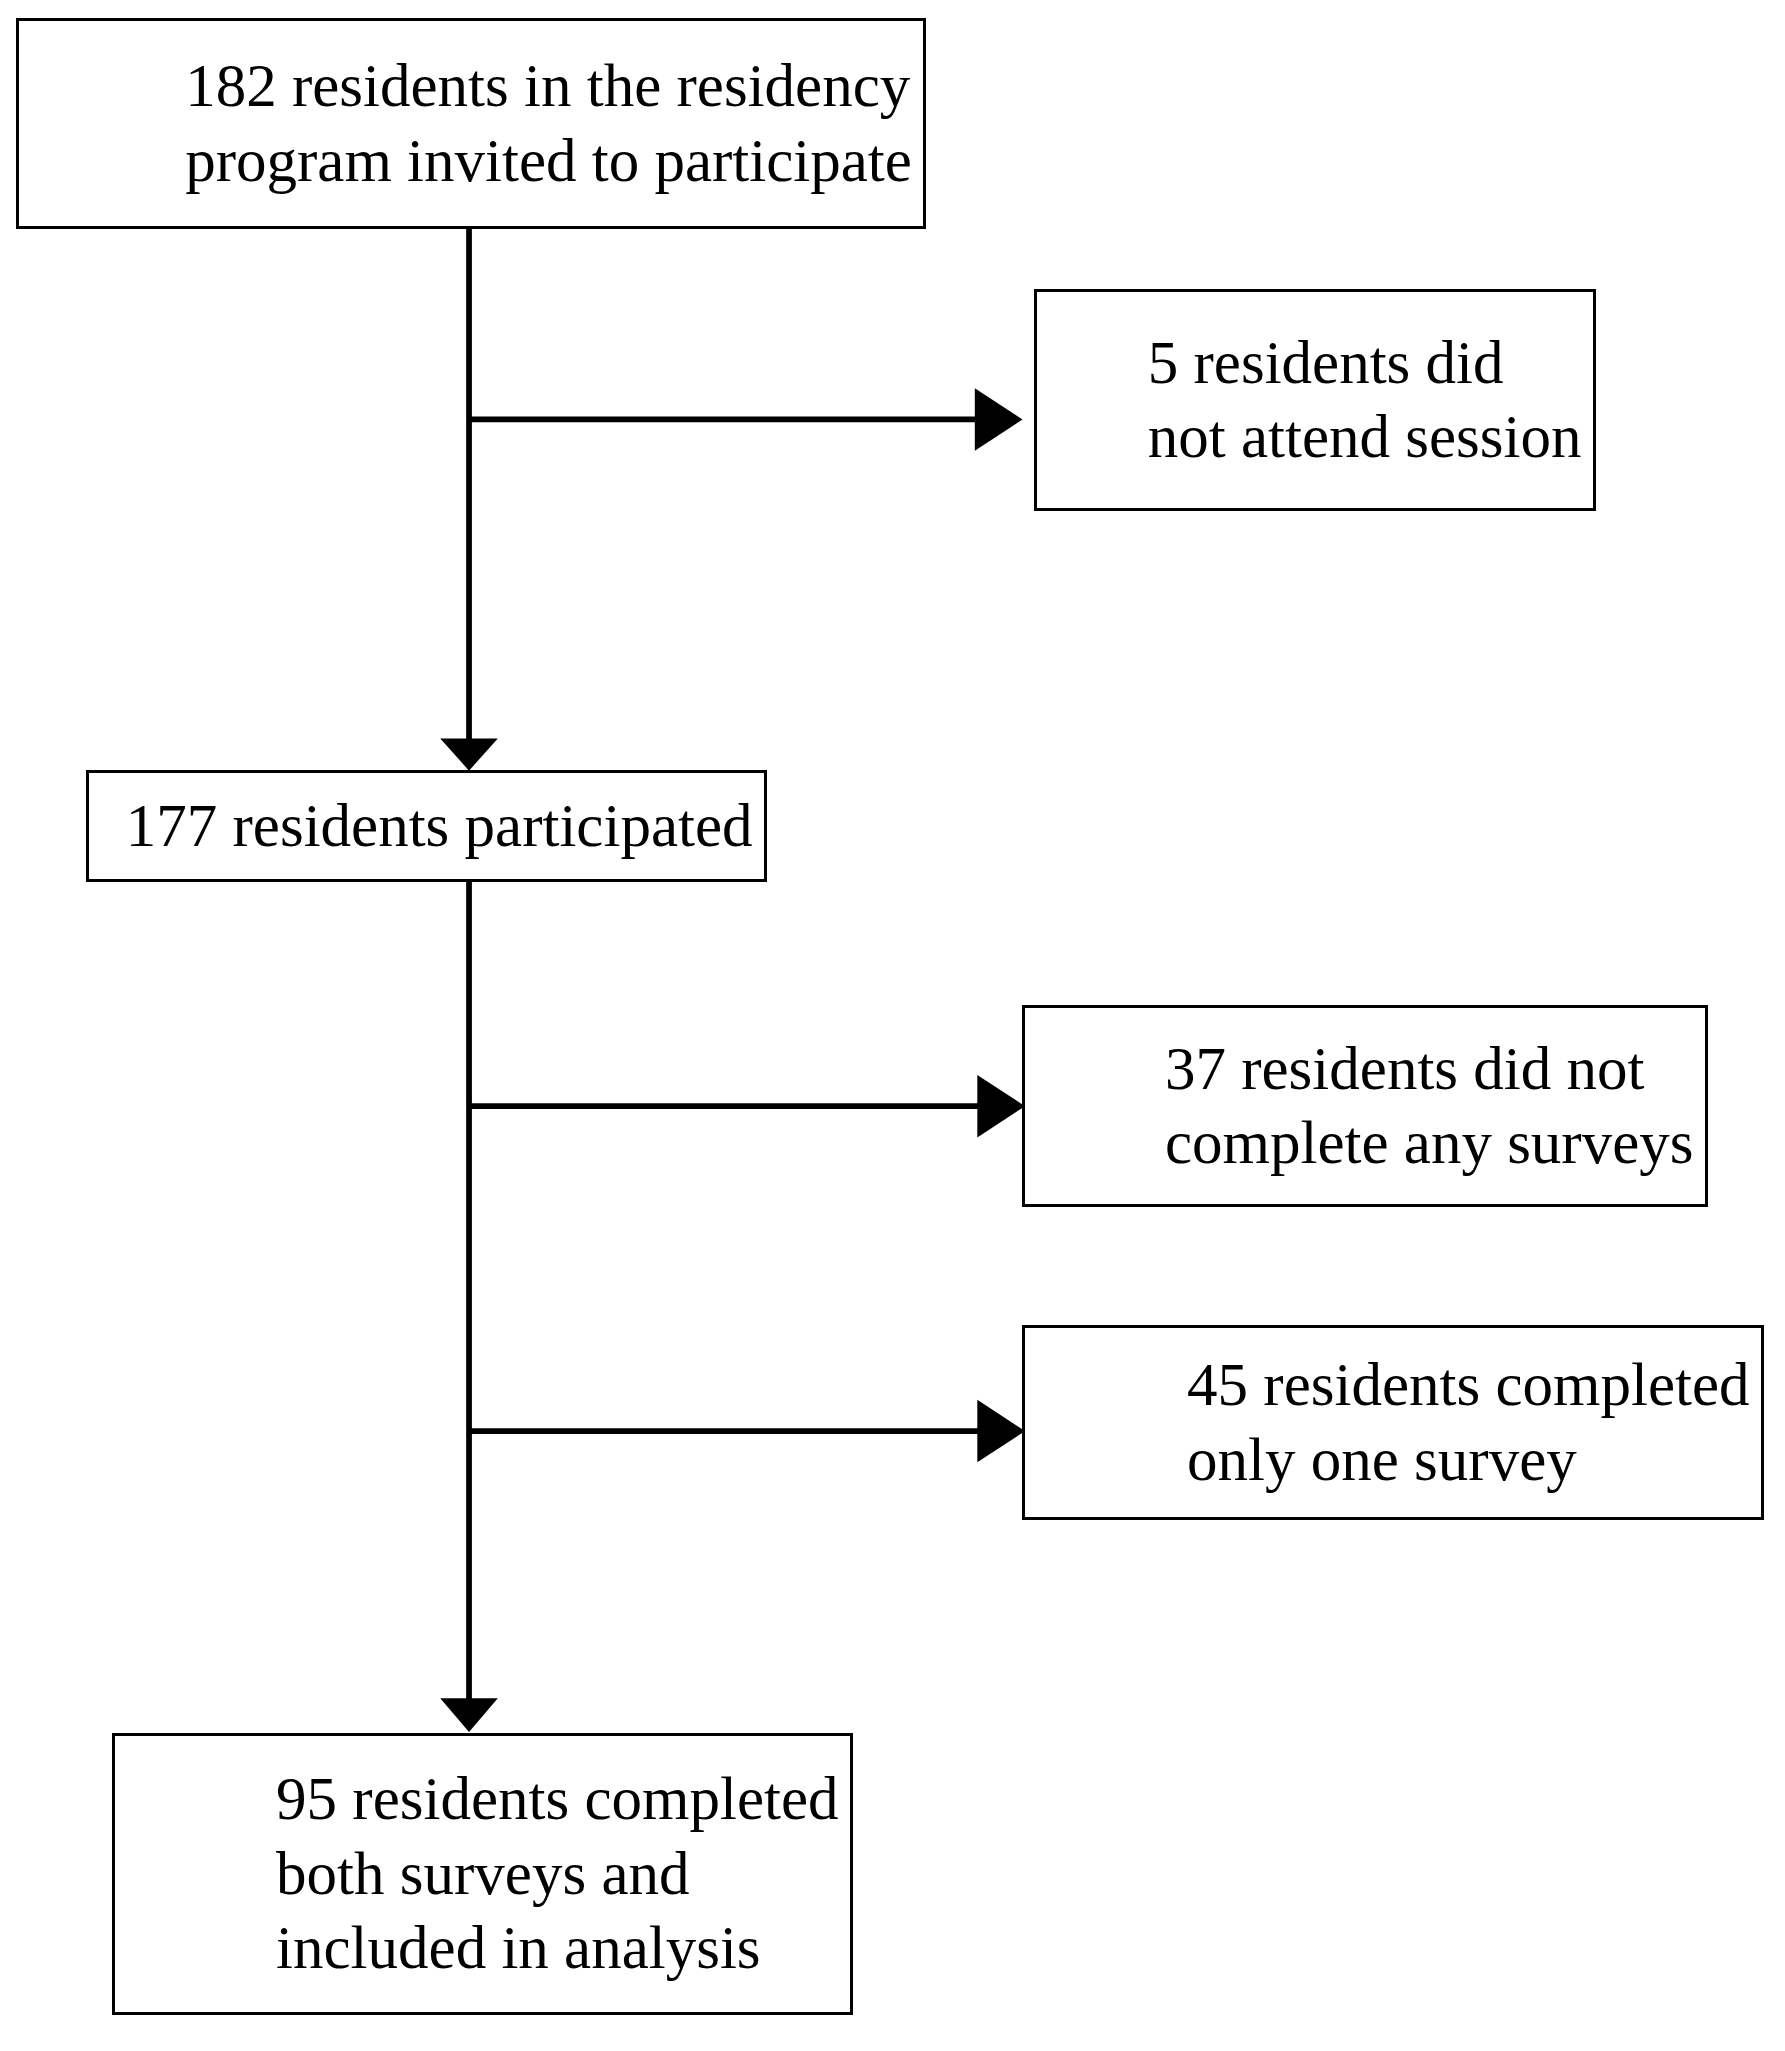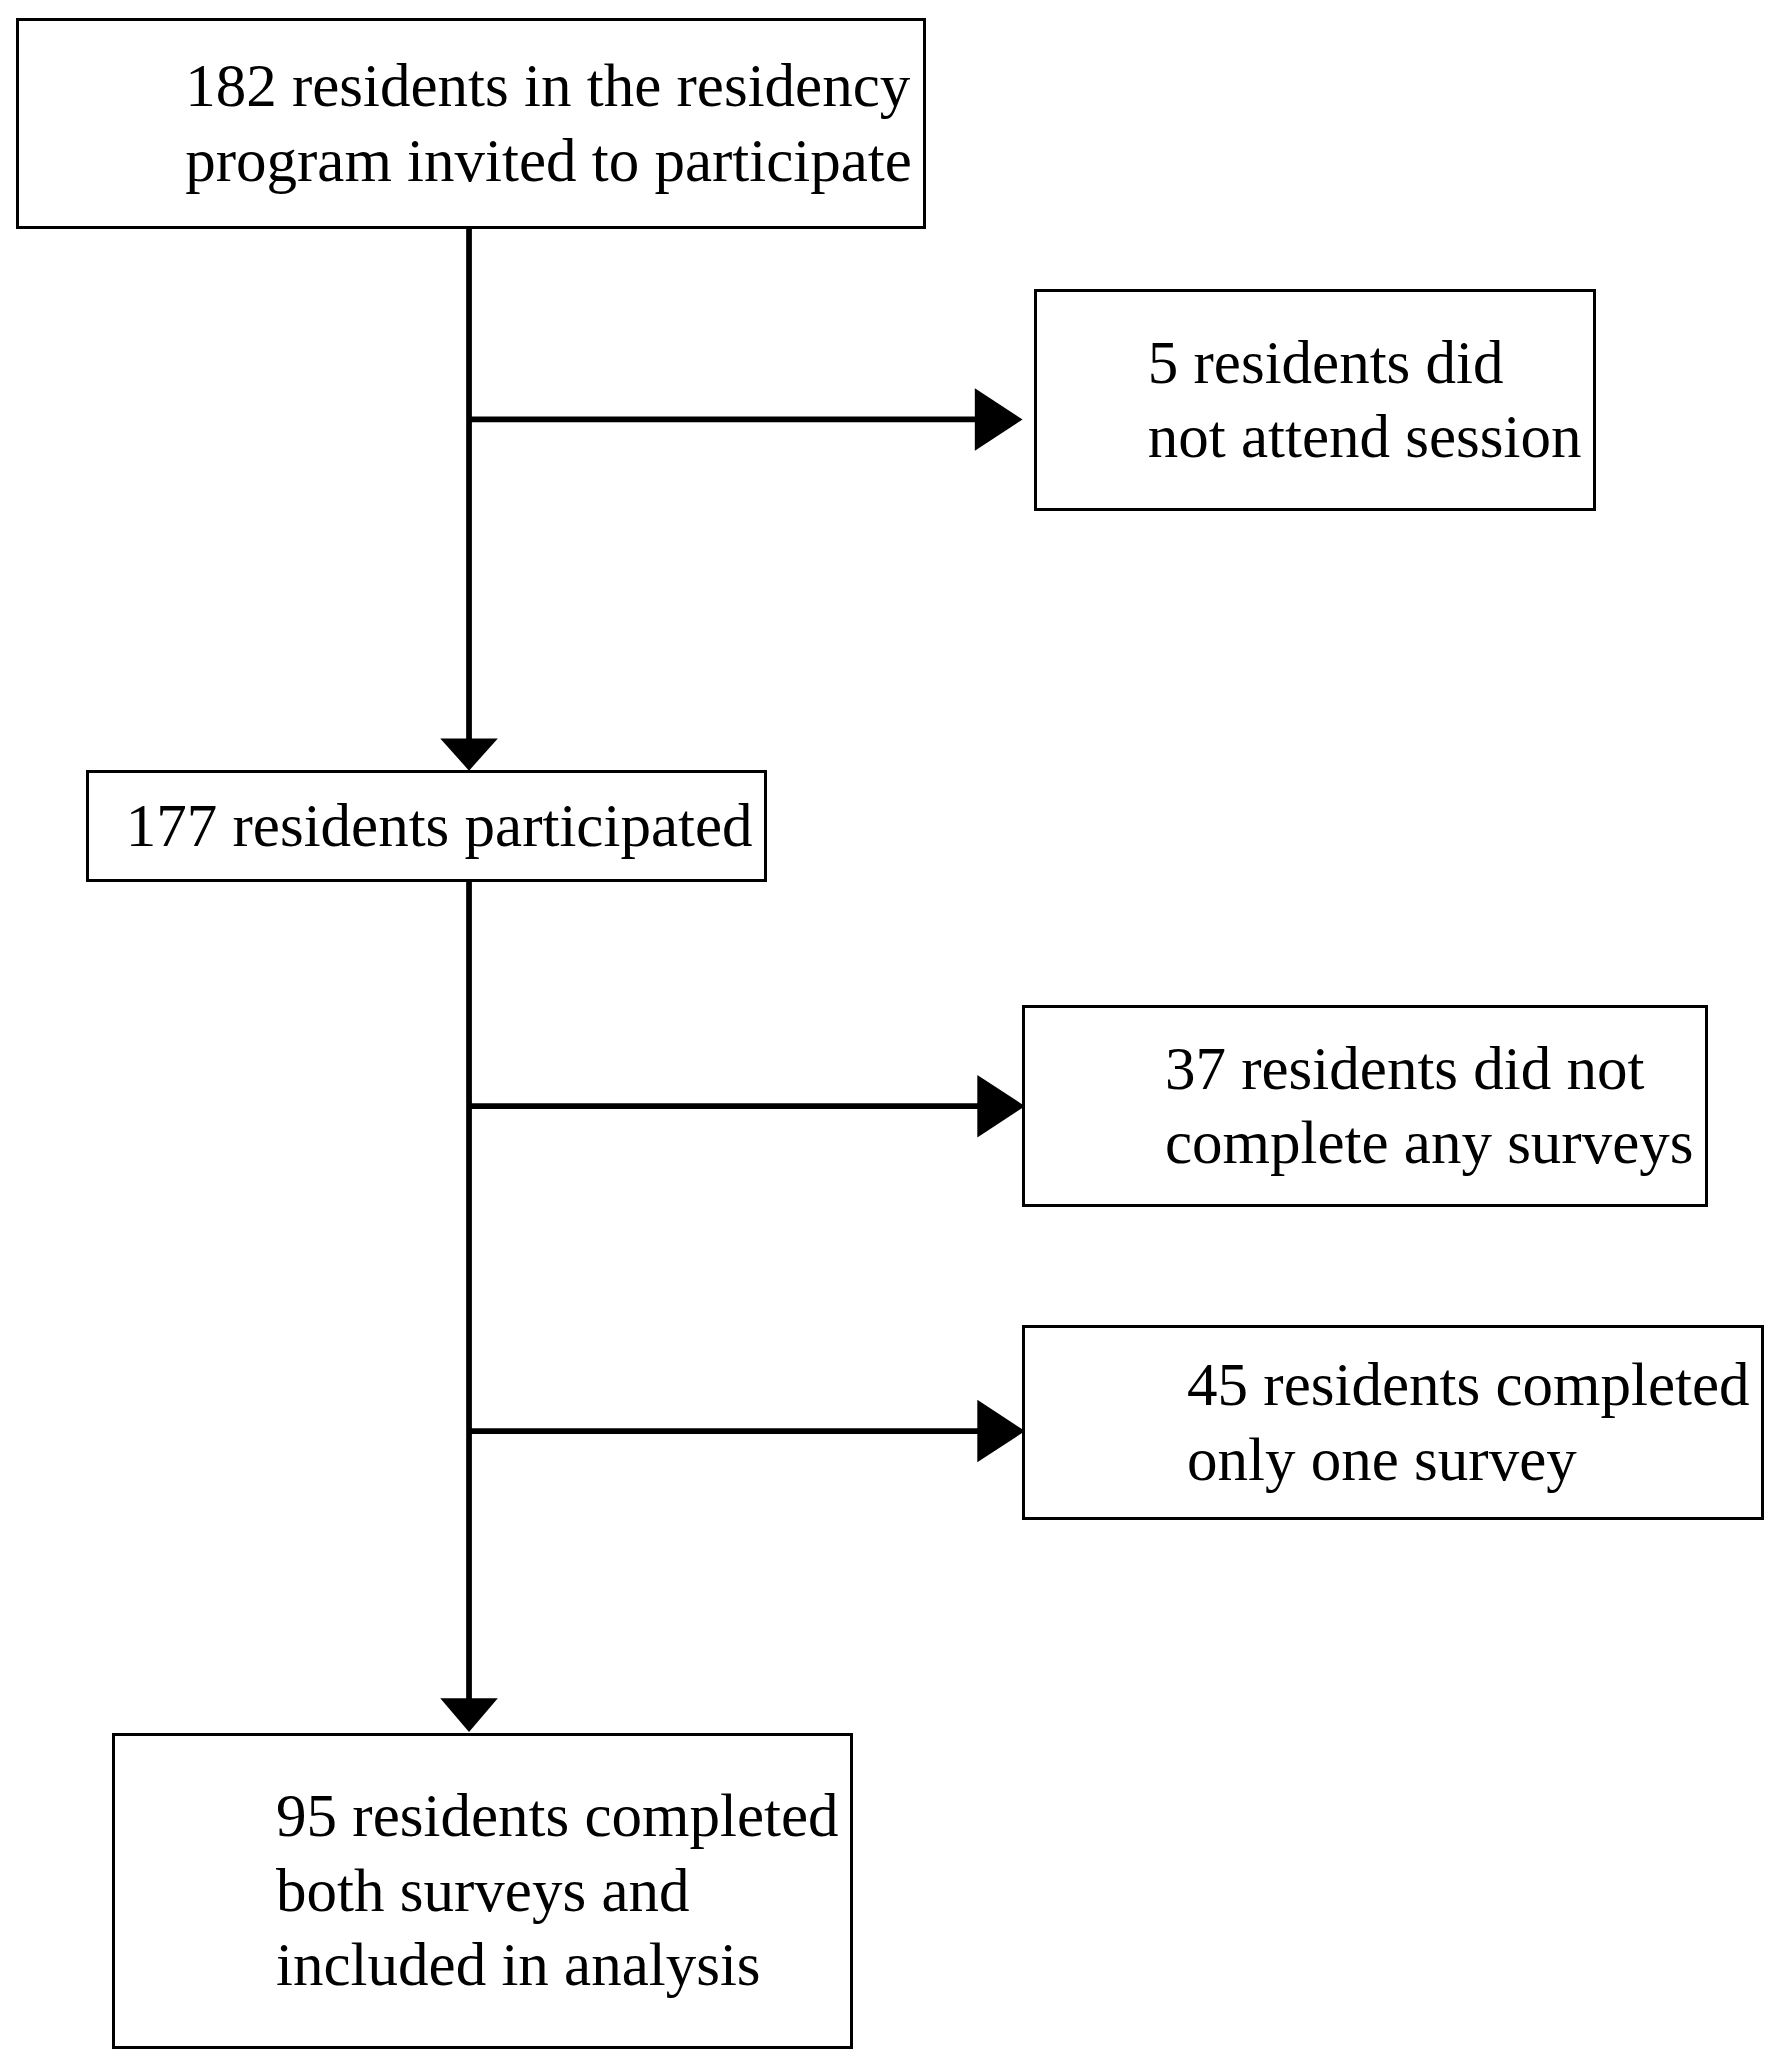--- a/index.html
+++ b/index.html
@@ -55,21 +55,21 @@
     width: 686px; height: 202px;
     padding-left: 44px; padding-right: 11.5px;
   }
   #box-one-survey {
     left: 1022px; top: 1325px;
     width: 742px; height: 195px;
     padding-right: 11.5px;
   }
   #box-included {
     left: 112px; top: 1733px;
-    width: 741px; height: 316px;
+    width: 741px; height: 282px;
     padding-left: 36px; padding-right: 11.5px;
   }
   
   #connectors {
     position: absolute;
     left: 0; top: 0;
     width: 1786px; height: 2052px;
     pointer-events: none;
   }
 </style>

